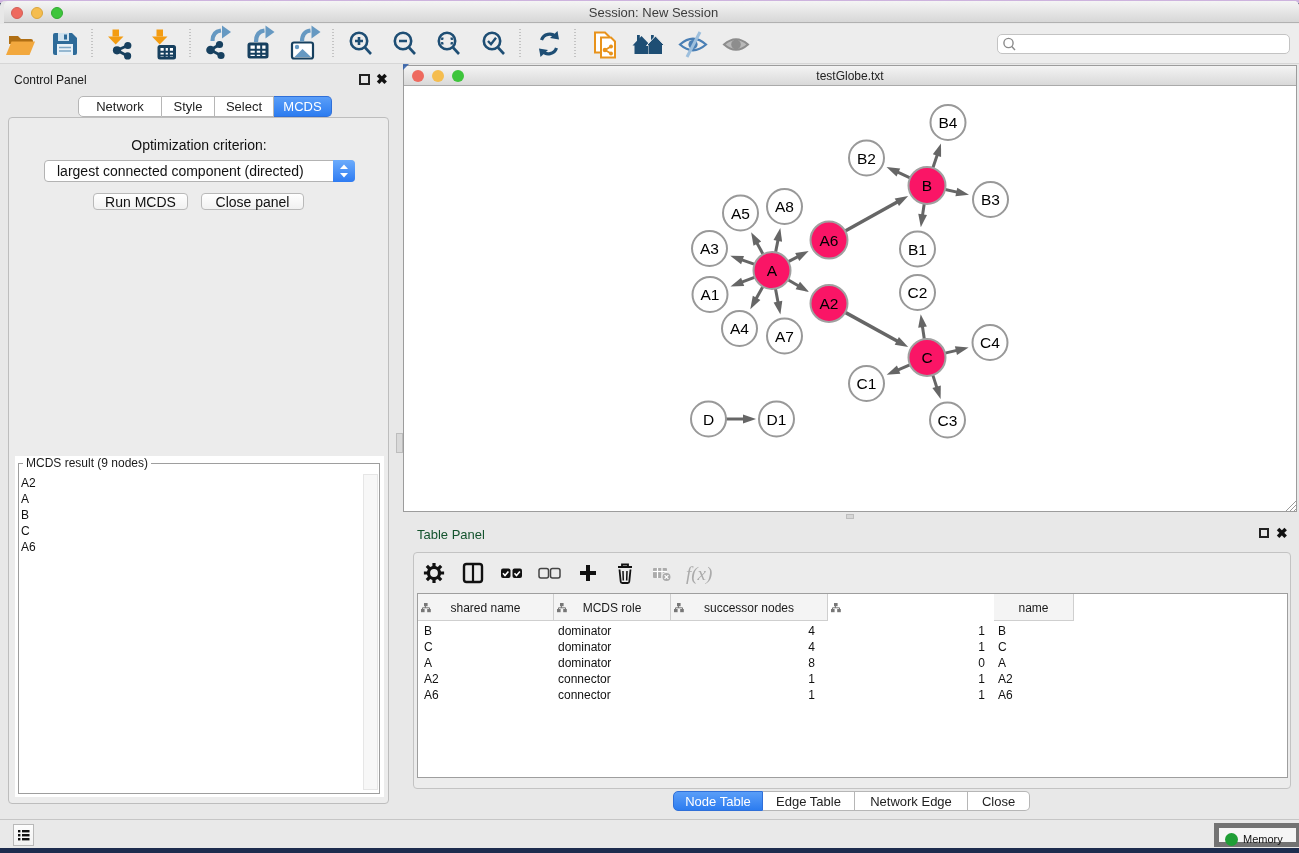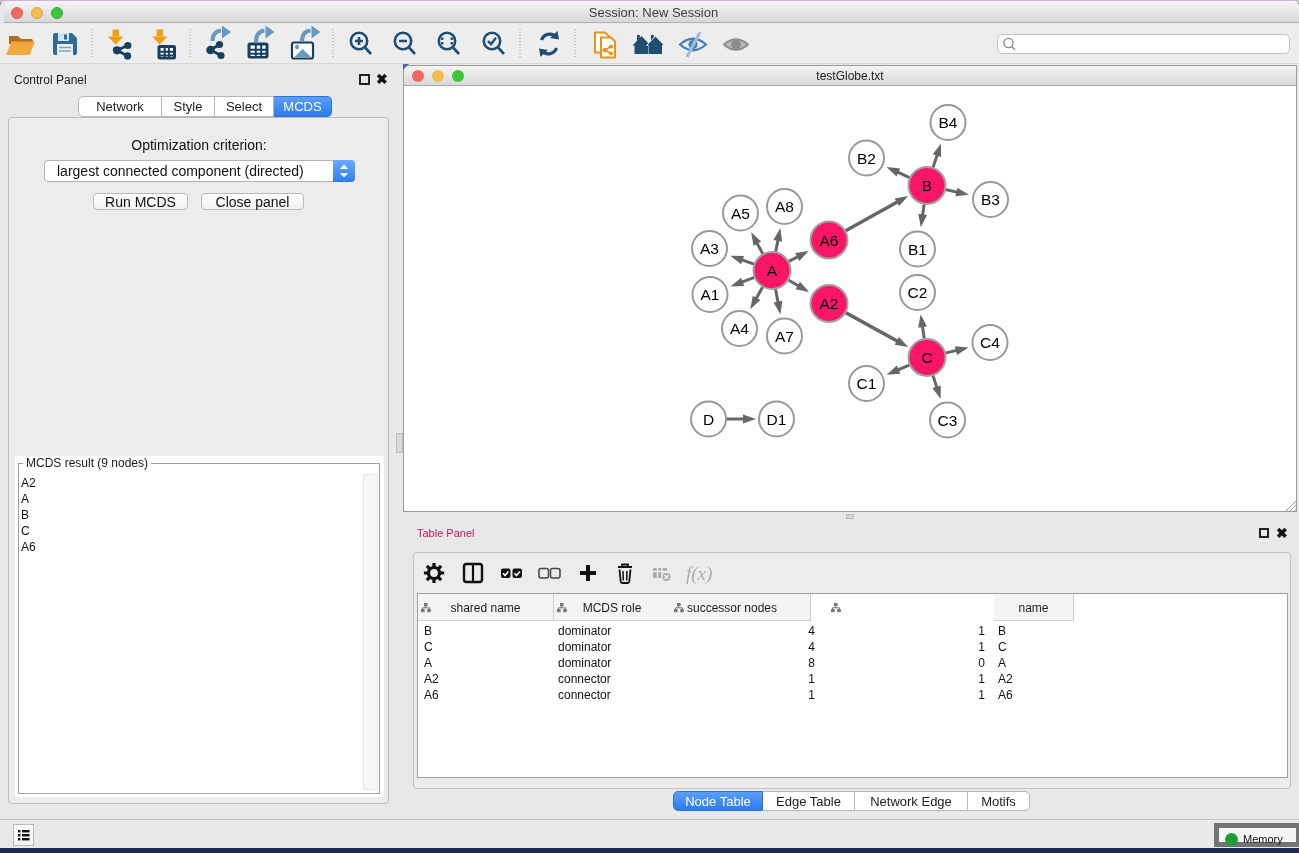--- a/index.html
+++ b/index.html
@@ -26,21 +26,21 @@
 #fs{left:15px;top:455px;width:369px;height:341px;background:#fff}
 #fs-border{position:absolute;left:3px;top:7px;width:362px;height:331px;border:1px solid #9e9e9e}
 #fs-legend{left:23px;top:455px;background:#fff;padding:0 3px;font-size:12px;color:#1a1a1a}
 #fs-track{left:348px;top:18px;width:15px;height:316px;background:#f7f7f7;border:1px solid #e6e6e6;position:absolute}
 .fsrow{position:absolute;left:5px;font-size:12px;color:#111}
 
 #gwin{left:403px;top:64px;width:894px;height:447px;background:#fff;border:1px solid #9c9c9c}
 #gtitle{left:0;top:0;width:100%;height:20px;background:linear-gradient(#f4f4f4,#d9d9d9);border-bottom:1px solid #aaa}
 .tl2{width:12px;height:12px;border-radius:50%;position:absolute;top:4px}
 
-#tp-title{left:417px;top:526px;font-size:11px;color:#be185d}
+#tp-title{left:417px;top:526px;font-size:13px;color:#14532d}
 #tp-box{left:413px;top:551px;width:878px;height:237px;background:#ececec;border:1px solid #c3c3c3;border-radius:4px}
 #tbl{left:417px;top:592px;width:871px;height:185px;background:#fff;border:1px solid #9e9e9e}
 .hcell{position:absolute;top:0;height:27px;background:#f4f4f4;border-right:1px solid #cfcfcf;border-bottom:1px solid #cfcfcf;font-size:12px;color:#1a1a1a}
 .hlabel{width:100%;text-align:center;position:absolute;top:7px}
 .trow{position:absolute;font-size:12px;color:#111;height:16px;line-height:16px}
 .num{position:absolute;text-align:right}
 
 #statusbar{left:0;top:818px;width:1299px;height:30px;background:#e9e9e9;border-top:1px solid #c6c6c6}
 .sqbtn{position:absolute;background:linear-gradient(#fdfdfd,#f2f2f2);border:1px solid #b9b9b9}
 #memory{left:1214px;top:822px;width:87px;height:24px;background:#f5f5f5;border:5px solid #737373;font-size:11px;color:#111}
@@ -353,21 +353,21 @@
     <path d="M251.6 23.1 l3.8 3.8 M255.4 23.1 l-3.8 3.8" stroke="#fff" stroke-width="1.3"></path>
     <text x="273" y="28" font-family="Liberation Serif, serif" font-style="italic" font-size="19" fill="#ababab">f(x)</text>
   </svg>
   <div class="abs" id="tbl">
     <div class="hcell" style="left:0;width:136px">
         <span class="hlabel">shared name</span>
       </div>
     <div class="hcell" style="left:136px;width:117px">
         <span class="hlabel">MCDS role</span>
       </div>
-    <div class="hcell" style="left:236px;width:157px">
+    <div class="hcell" style="left:253px;width:157px">
         <span class="hlabel">successor nodes</span>
       </div>
     <div class="hcell" style="left:576px;width:80px">
         <span class="hlabel">name</span>
       </div>
     <svg class="abs" style="left:0;top:0" width="860" height="27">
       <g fill="#777">
         <g transform="translate(3,9)">
             <rect x="3" y="0" width="3.6" height="3.2"></rect>
             <rect x="0" y="6" width="3.6" height="3.2"></rect>
@@ -418,21 +418,21 @@
       <div class="trow" style="left:140px;top:93px">connector</div>
       <div class="trow num" style="left:300px;top:93px;width:97px">1</div>
       <div class="trow num" style="left:470px;top:93px;width:97px">1</div>
       <div class="trow" style="left:580px;top:93px">A6</div>
   </div>
 
   <div class="tabbar" style="left:673px;top:790px;height:20px">
     <div class="tab sel first" style="width:90px">Node Table</div>
     <div class="tab" style="width:92px">Edge Table</div>
     <div class="tab" style="width:113px">Network Edge</div>
-    <div class="tab last" style="width:62px">Motifs</div>
+    <div class="tab last" style="width:62px">Close</div>
   </div>
 
   <div class="abs" id="statusbar"></div>
   <div class="sqbtn" style="left:13px;top:823px;width:21px;height:22px"></div>
   <svg class="abs" style="left:13px;top:823px" width="21" height="22">
     <g fill="#111">
         <rect x="5" y="6" width="2.4" height="2.4"></rect>
         <rect x="5" y="10" width="2.4" height="2.4"></rect>
         <rect x="5" y="14" width="2.4" height="2.4"></rect>
     <rect x="9" y="6" width="7.5" height="2.4"></rect>

